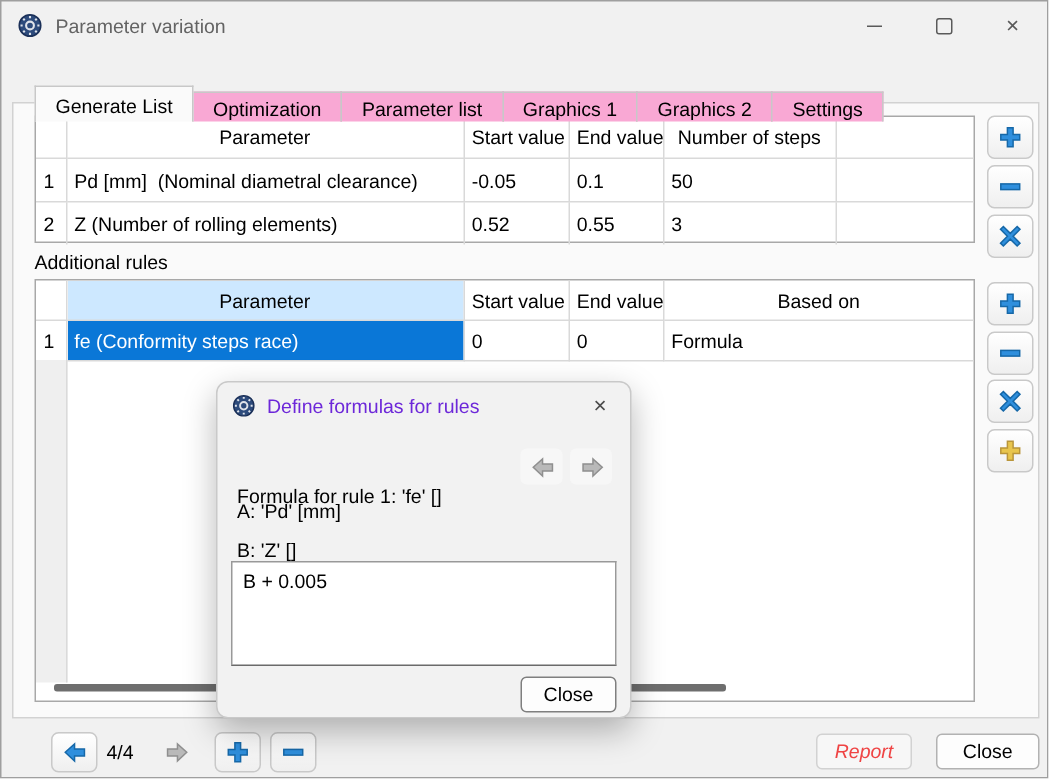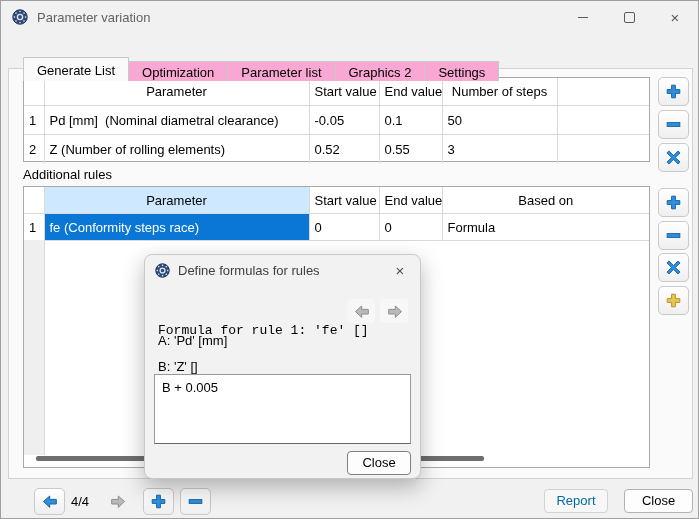--- a/index.html
+++ b/index.html
@@ -46,28 +46,28 @@
 
   
   .sq{position:absolute;left:657px;width:31px;height:29px;box-sizing:border-box;border:1px solid #c9c9c9;border-radius:5px;background:linear-gradient(#ffffff,#efefef);display:flex;align-items:center;justify-content:center;z-index:2;cursor:default;}
   .icon{display:block;width:15px;height:15px;}
 
   
   .nav-btn{position:absolute;width:31px;height:27px;box-sizing:border-box;border:1px solid #c9c9c9;border-radius:5px;background:linear-gradient(#ffffff,#efefef);display:flex;align-items:center;justify-content:center;z-index:2;}
   .flat{border:none;background:transparent;}
   .page-label{position:absolute;left:70px;top:493px;width:30px;}
   .btn{position:absolute;box-sizing:border-box;height:24px;border:1px solid #b2b2b2;border-radius:4px;background:#fdfdfd;text-align:center;line-height:22px;z-index:2;}
-  .btn.disabled{color:#0369a1;border-color:#d2d2d2;background:#f7f7f7;}
+  .btn.disabled{color:#ef4444;border-color:#d2d2d2;background:#f7f7f7;font-style:italic;}
 
   
   .modal{position:absolute;left:143px;top:253px;width:277px;height:225px;background:#f2f2f2;border:1px solid #c9c9c9;border-radius:8px;box-shadow:0 8px 22px rgba(0,0,0,.28);box-sizing:border-box;z-index:10;}
   .modal-titlebar{position:absolute;left:0;top:0;right:0;height:30px;display:flex;align-items:center;}
-  .modal-title{margin-left:8px;color:#404040;}
+  .modal-title{margin-left:8px;color:#6d28d9;}
   .modal-close{position:absolute;right:10px;top:6px;width:20px;height:20px;text-align:center;font-size:15px;color:#4c4c4c;line-height:20px;}
-  .modal-rule{position:absolute;left:13px;top:68px;font-family:Liberation Mono, monospace;}
+  .modal-rule{position:absolute;left:13px;top:68px;}
   .modal-arrow{position:absolute;width:28px;height:24px;box-sizing:border-box;border-radius:4px;background:#f7f7f7;display:flex;align-items:center;justify-content:center;}
   .ma-left{left:202px;top:44px;}
   .ma-right{left:235px;top:44px;}
   .modal-var-a{position:absolute;left:13px;top:78px;}
   .modal-var-b{position:absolute;left:13px;top:104px;}
   .formula-box{position:absolute;left:9px;top:119px;width:257px;height:70px;box-sizing:border-box;border:1px solid #999;border-bottom-color:#6a6a6a;background:#fff;resize:none;font-family:"Liberation Sans",sans-serif;font-size:13px;padding:5px 7px;outline:none;}
   .modal-close-btn{left:202px;top:196px;width:64px;border-color:#7f7f7f;}
 </style>
 </head>
 <body>
@@ -95,20 +95,21 @@
       <div class="win-btn">
           <span class="glyph-close">×</span>
         </div>
     </div>
   </div>
 
   <div class="tabs">
     <div class="tab active">Generate List</div>
     <div class="tab">Optimization</div>
     <div class="tab">Parameter list</div>
+    <div class="tab">Graphics 1</div>
     <div class="tab">Graphics 2</div>
     <div class="tab">Settings</div>
   </div>
 
   <div class="pane"></div>
 
   <div class="tablewrap t1">
     <table class="tbl">
       <colgroup>
           <col style="width:20px">

